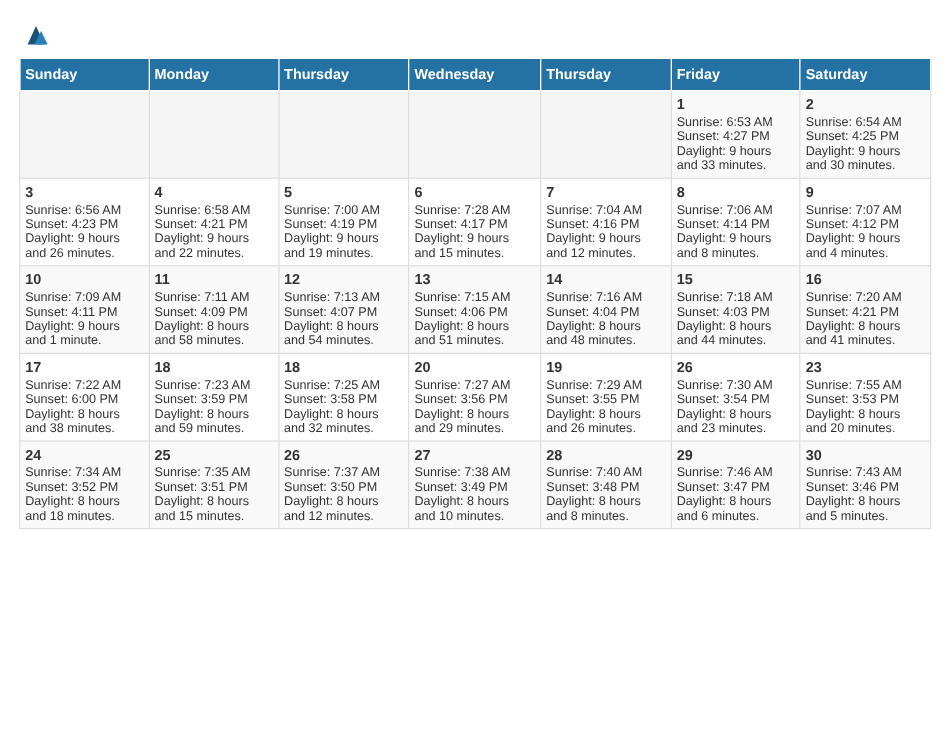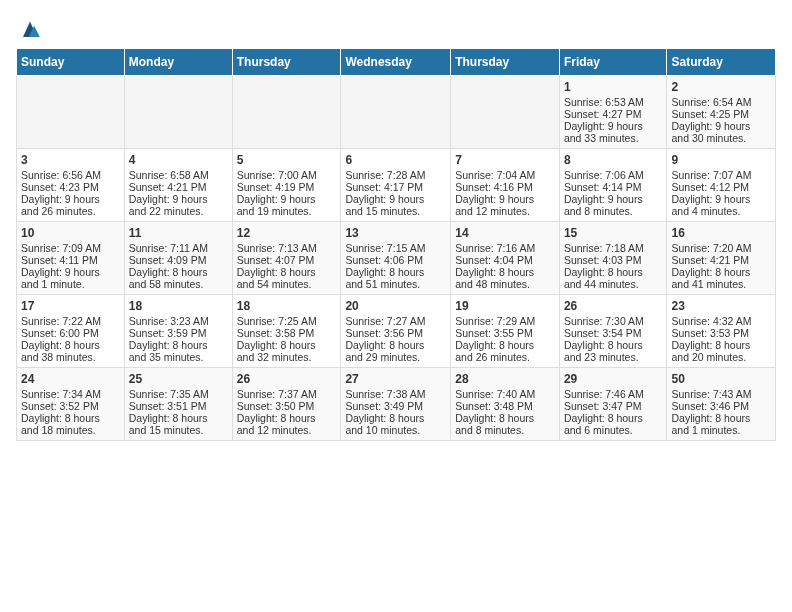--- a/index.html
+++ b/index.html
@@ -244,24 +244,24 @@
       <tr>
         <td>
           <span class="day-number">17</span>
           <div>Sunrise: 7:22 AM</div>
           <div>Sunset: 6:00 PM</div>
           <div>Daylight: 8 hours</div>
           <div>and 38 minutes.</div>
         </td>
         <td>
           <span class="day-number">18</span>
-          <div>Sunrise: 3:23 AM</div>
+          <div>Sunrise: 7:23 AM</div>
           <div>Sunset: 3:59 PM</div>
           <div>Daylight: 8 hours</div>
-          <div>and 35 minutes.</div>
+          <div>and 59 minutes.</div>
         </td>
         <td>
           <span class="day-number">18</span>
           <div>Sunrise: 7:25 AM</div>
           <div>Sunset: 3:58 PM</div>
           <div>Daylight: 8 hours</div>
           <div>and 32 minutes.</div>
         </td>
         <td>
           <span class="day-number">20</span>
@@ -279,21 +279,21 @@
         </td>
         <td>
           <span class="day-number">26</span>
           <div>Sunrise: 7:30 AM</div>
           <div>Sunset: 3:54 PM</div>
           <div>Daylight: 8 hours</div>
           <div>and 23 minutes.</div>
         </td>
         <td>
           <span class="day-number">23</span>
-          <div>Sunrise: 4:32 AM</div>
+          <div>Sunrise: 7:55 AM</div>
           <div>Sunset: 3:53 PM</div>
           <div>Daylight: 8 hours</div>
           <div>and 20 minutes.</div>
         </td>
       </tr>
       <tr>
         <td>
           <span class="day-number">24</span>
           <div>Sunrise: 7:34 AM</div>
           <div>Sunset: 3:52 PM</div>
@@ -329,21 +329,21 @@
           <div>and 8 minutes.</div>
         </td>
         <td>
           <span class="day-number">29</span>
           <div>Sunrise: 7:46 AM</div>
           <div>Sunset: 3:47 PM</div>
           <div>Daylight: 8 hours</div>
           <div>and 6 minutes.</div>
         </td>
         <td>
-          <span class="day-number">50</span>
+          <span class="day-number">30</span>
           <div>Sunrise: 7:43 AM</div>
           <div>Sunset: 3:46 PM</div>
           <div>Daylight: 8 hours</div>
-          <div>and 1 minutes.</div>
+          <div>and 5 minutes.</div>
         </td>
       </tr>
     </tbody>
 </table>
 
 </body></html>

